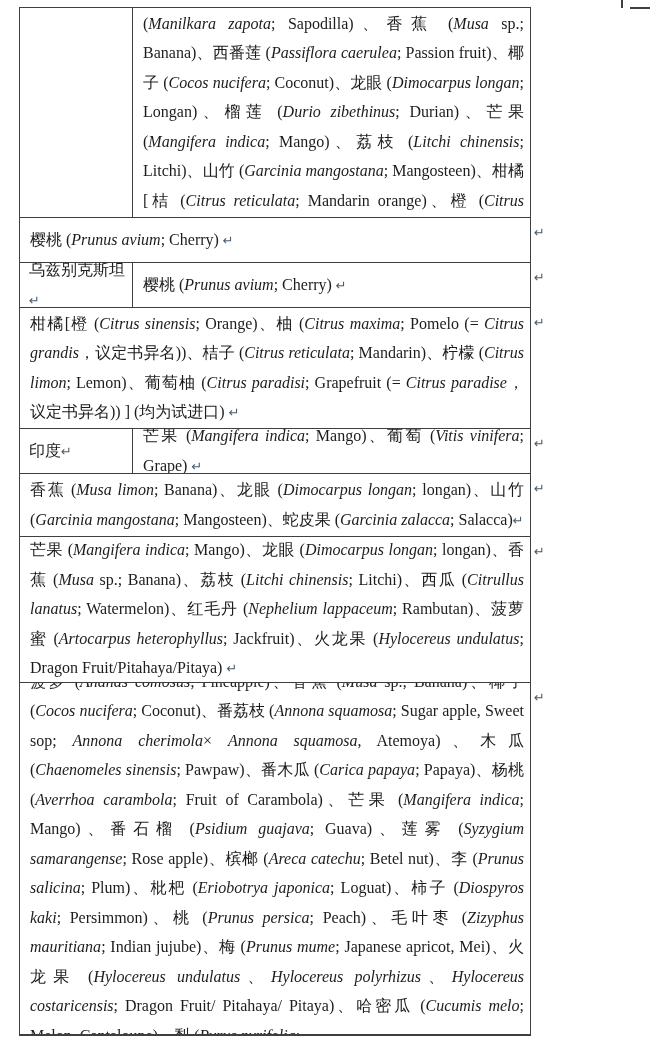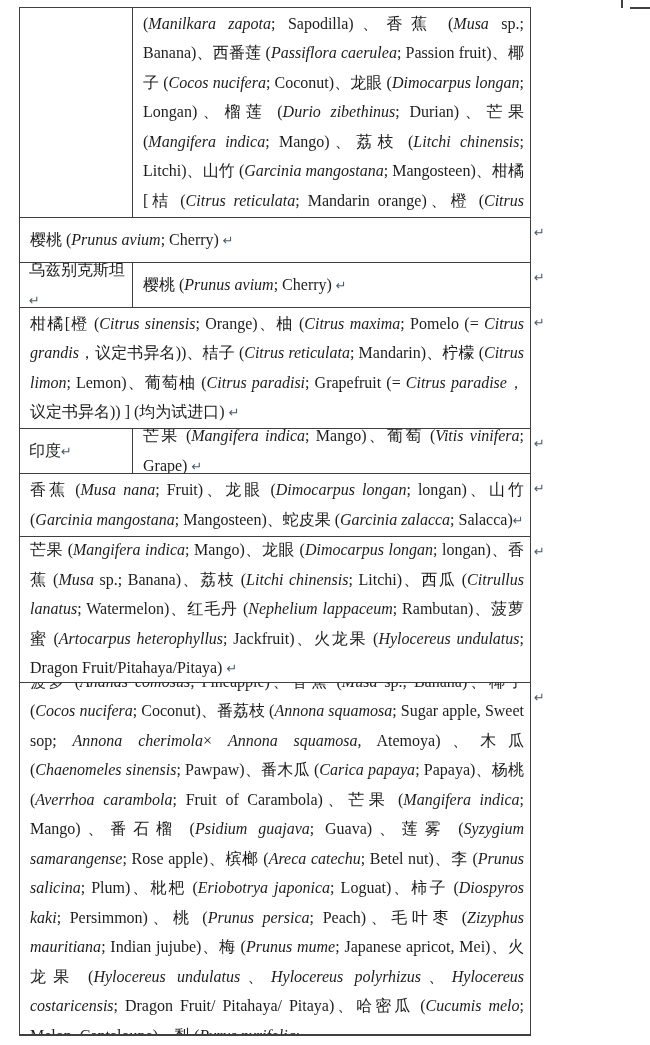--- a/index.html
+++ b/index.html
@@ -102,21 +102,21 @@
       <div class="txt">印度<span class="pmark">↵</span></div>
     </div>
     <div class="cell fruits">
       <div class="txt"><span>芒果 (</span><span class="lat">Mangifera indica</span><span>; Mango)、葡萄 (</span><span class="lat">Vitis vinifera</span><span>; Grape) </span><span class="pmark">↵</span></div>
     </div>
     <span class="row-end">↵</span>
   </div>
 
   <div class="row">
     <div class="cell fruits">
-      <div class="txt"><span>香蕉 (</span><span class="lat">Musa nana</span><span>; Fruit)、龙眼 (</span><span class="lat">Dimocarpus longan</span><span>; longan)、山竹 (</span><span class="lat">Garcinia mangostana</span><span>; Mangosteen)、蛇皮果 (</span><span class="lat">Garcinia zalacca</span><span>; Salacca)</span><span class="pmark">↵</span></div>
+      <div class="txt"><span>香蕉 (</span><span class="lat">Musa limon</span><span>; Banana)、龙眼 (</span><span class="lat">Dimocarpus longan</span><span>; longan)、山竹 (</span><span class="lat">Garcinia mangostana</span><span>; Mangosteen)、蛇皮果 (</span><span class="lat">Garcinia zalacca</span><span>; Salacca)</span><span class="pmark">↵</span></div>
     </div>
     <span class="row-end">↵</span>
   </div>
 
   <div class="row">
     <div class="cell fruits">
       <div class="txt"><span>芒果 (</span><span class="lat">Mangifera indica</span><span>; Mango)、龙眼 (</span><span class="lat">Dimocarpus longan</span><span>; longan)、香蕉 (</span><span class="lat">Musa</span><span> sp.; Banana)、荔枝 (</span><span class="lat">Litchi chinensis</span><span>; Litchi)、西瓜 (</span><span class="lat">Citrullus lanatus</span><span>; Watermelon)、红毛丹 (</span><span class="lat">Nephelium lappaceum</span><span>; Rambutan)、菠萝蜜 (</span><span class="lat">Artocarpus heterophyllus</span><span>; Jackfruit)、火龙果 (</span><span class="lat">Hylocereus undulatus</span><span>; Dragon Fruit/Pitahaya/Pitaya) </span><span class="pmark">↵</span></div>
     </div>
     <span class="row-end">↵</span>
   </div>

